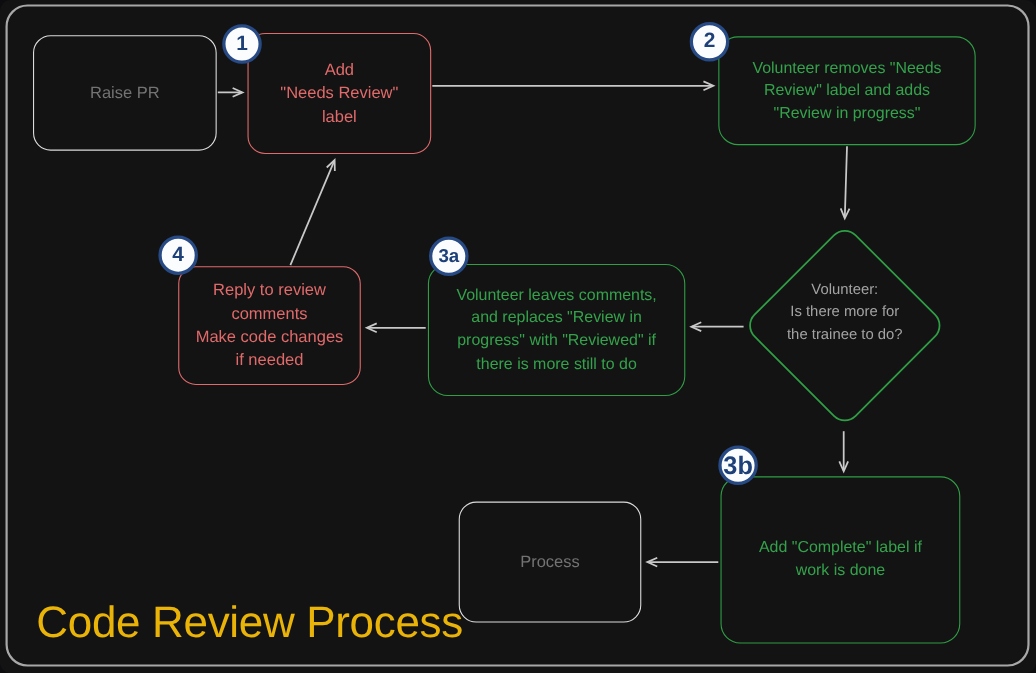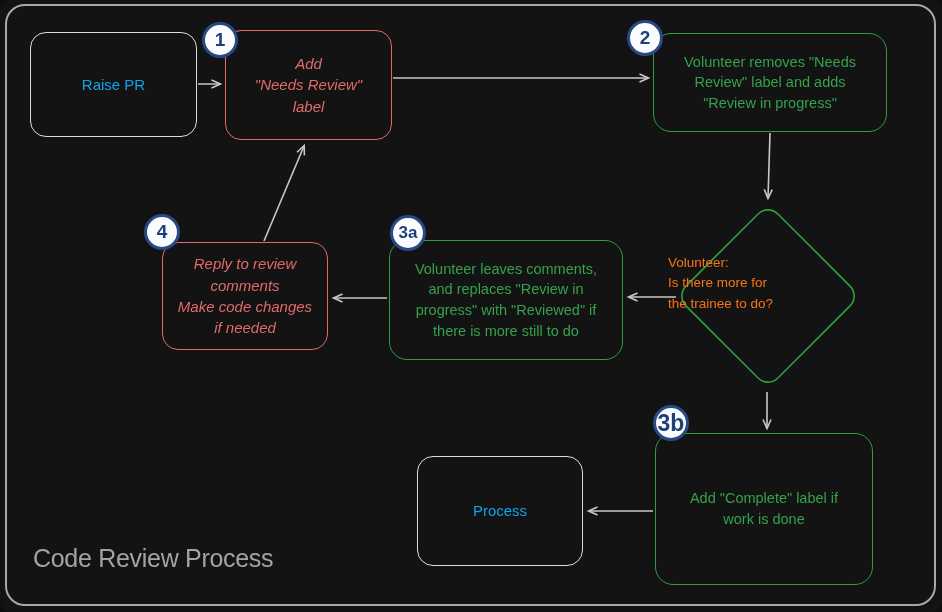--- a/index.html
+++ b/index.html
@@ -38,41 +38,41 @@
     text-align: center;
     box-sizing: border-box;
   }
   .node .label {
     white-space: pre-line;
     line-height: 1.42;
   }
   .node.white {
     border: 1.6px solid #dcdcdc;
     border-radius: 16px;
-    color: #0ea5e9;
+    color: #737373;
     font-size: 15px;
   }
   .node.red {
     border: 1.6px solid #e16a6a;
     border-radius: 16px;
     color: #e16a6a;
     font-size: 15px;
-    font-style: italic;
   }
   .node.green {
     border: 1.6px solid #2f9e44;
     border-radius: 18px;
     color: #34a24b;
     font-size: 14.5px;
   }
   .diamond-label {
     position: absolute;
     left: 668px; top: 253px;
     width: 200px;
-    color: #f97316;
+    text-align: center;
+    color: #a3a3a3;
     font-size: 13.5px;
     line-height: 1.5;
     white-space: pre-line;
   }
   .badge {
     position: absolute;
     width: 36px; height: 36px;
     border-radius: 50%;
     background: #fbfcfe;
     border: 3px solid #274a85;
@@ -81,23 +81,23 @@
     font-size: 19px;
     font-weight: bold;
     display: flex;
     align-items: center;
     justify-content: center;
     z-index: 5;
   }
   .title {
     position: absolute;
     left: 33px; top: 544px;
-    font-size: 25px;
+    font-size: 40px;
     letter-spacing: -0.3px;
-    color: #a3a3a3;
+    color: #eab308;
     font-weight: 500;
   }
 </style>
 </head>
 <body>
 
 <div class="canvas">
 
   <svg class="layer" viewBox="0 0 942 612">
     <defs>

